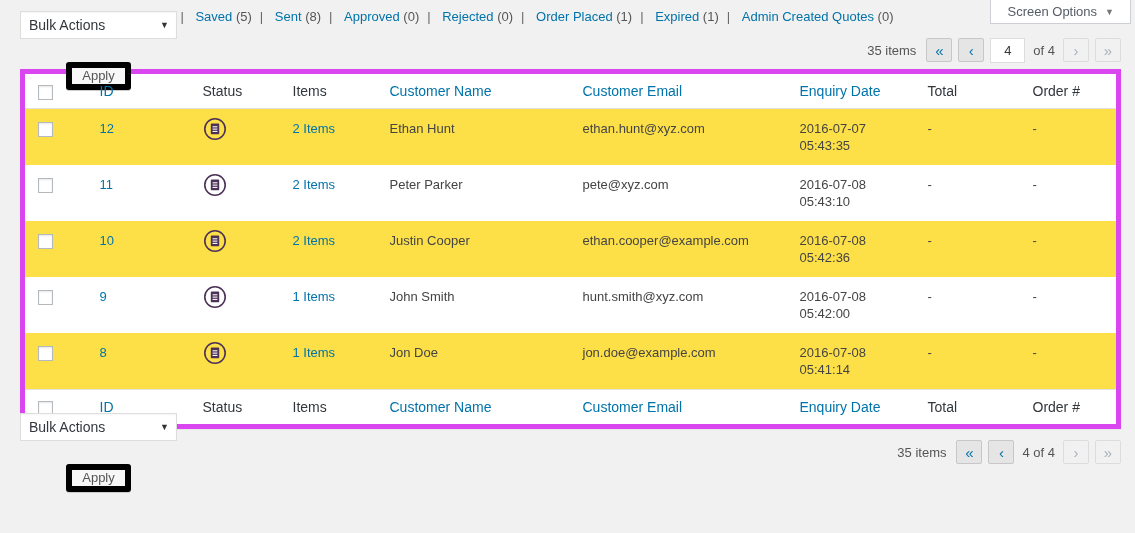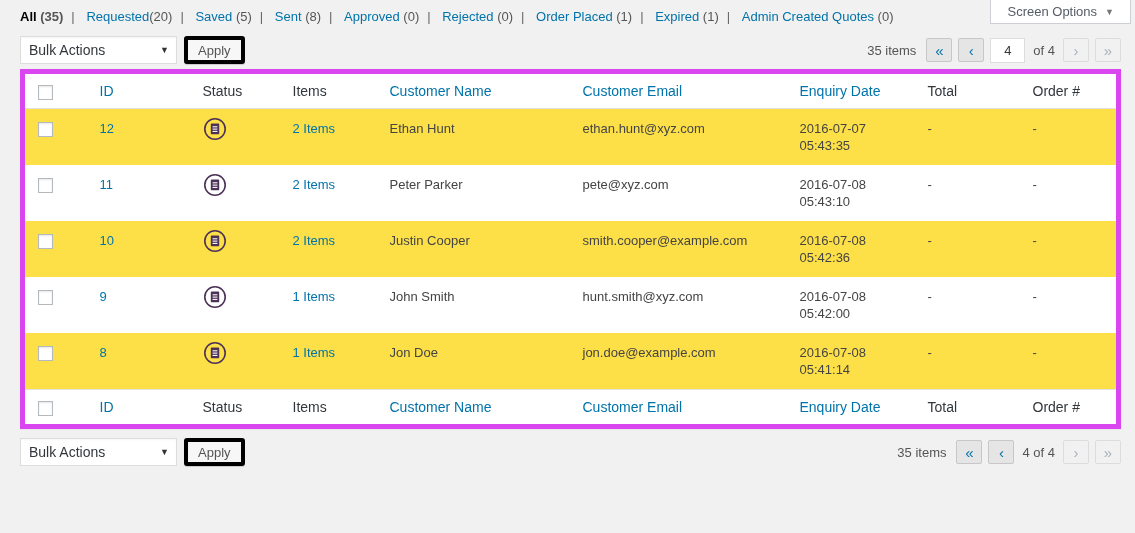--- a/index.html
+++ b/index.html
@@ -29,36 +29,36 @@
   ul.subsubsub { list-style:none; margin:9px 0 0; padding:0; font-size:13px; }
   ul.subsubsub li { display:inline; white-space:nowrap; }
   ul.subsubsub li:not(:last-child)::after { content:"|"; color:#666; margin:0 8px; }
   ul.subsubsub .count { color:#555; }
   ul.subsubsub a.current { color:#000; font-weight:bold; }
 
   
   .tablenav { display:flex; justify-content:space-between; align-items:center; height:30px; margin-top:11px; }
   .tablenav.bottom { margin-top:8px; }
 
-  .bulkactions { display:flex; align-items:center; gap:7px; }
+  .bulkactions { display:flex; align-items:center; gap:23px;flex-direction:column; }
   .select-wrap { position:relative; display:inline-block; }
   .select-wrap select {
     appearance:none; -webkit-appearance:none;
     width:157px; height:28px; padding:0 24px 0 8px;
     background:#fff; border:1px solid #ddd; border-radius:0;
     font-family:inherit; font-size:14px; color:#32373c; cursor:pointer;
     box-shadow:inset 0 1px 2px rgba(0,0,0,.04);
   }
   .select-wrap .select-arrow {
     position:absolute; right:8px; top:50%; transform:translateY(-50%);
     font-size:9px; color:#333; pointer-events:none;
   }
   .apply-btn {
     height:28px; padding:0 10px; font-family:inherit; font-size:13px; color:#555;
-    background:#f7f7f7; border:4px solid #000000; border-radius:3px; cursor:pointer;
+    background:#f7f7f7; border:6px solid #000000; border-radius:3px; cursor:pointer;
     box-shadow:0 1px 0 #ccc;
   }
 
   .tablenav-pages { display:flex; align-items:center; gap:6px; font-size:13px; color:#555; }
   .displaying-num { margin-right:4px; }
   .page-btn {
     display:inline-flex; align-items:center; justify-content:center;
     min-width:26px; height:24px; font-size:15px; line-height:1;
     background:#e5e5e5; border:1px solid #c7c7c7; border-radius:2px;
     color: var(--accent, #0073aa); cursor:pointer; padding:0 4px;
@@ -208,21 +208,21 @@
                 <circle cx="12" cy="12" r="10.2" fill="none" stroke="currentColor" stroke-width="1.6"></circle>
                 <rect x="7.8" y="6.6" width="8.4" height="10.6" rx="0.8" fill="currentColor"></rect>
                 <g stroke="#fff" stroke-width="1.1">
                   <line x1="9.6" y1="9.8" x2="14.4" y2="9.8"></line>
                   <line x1="9.6" y1="12.1" x2="14.4" y2="12.1"></line>
                   <line x1="9.6" y1="14.4" x2="14.4" y2="14.4"></line>
                 </g>
               </svg></span></td>
         <td><a>2 Items</a></td>
         <td>Justin Cooper</td>
-        <td>smith.cooper@example.com</td>
+        <td>ethan.cooper@example.com</td>
         <td>2016-07-08 05:42:36</td>
         <td>-</td>
         <td>-</td>
       </tr>
       <tr>
         <td class="cb-col"><input type="checkbox" style=""></td>
         <td><a>9</a></td>
         <td class="col-status"><span class="status-icon"><svg viewBox="0 0 24 24">
                 <circle cx="12" cy="12" r="10.2" fill="none" stroke="currentColor" stroke-width="1.6"></circle>
                 <rect x="7.8" y="6.6" width="8.4" height="10.6" rx="0.8" fill="currentColor"></rect>

